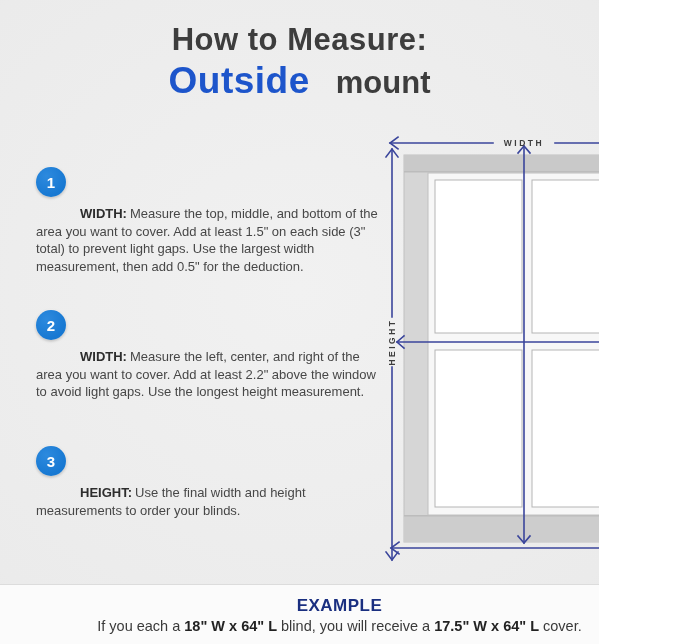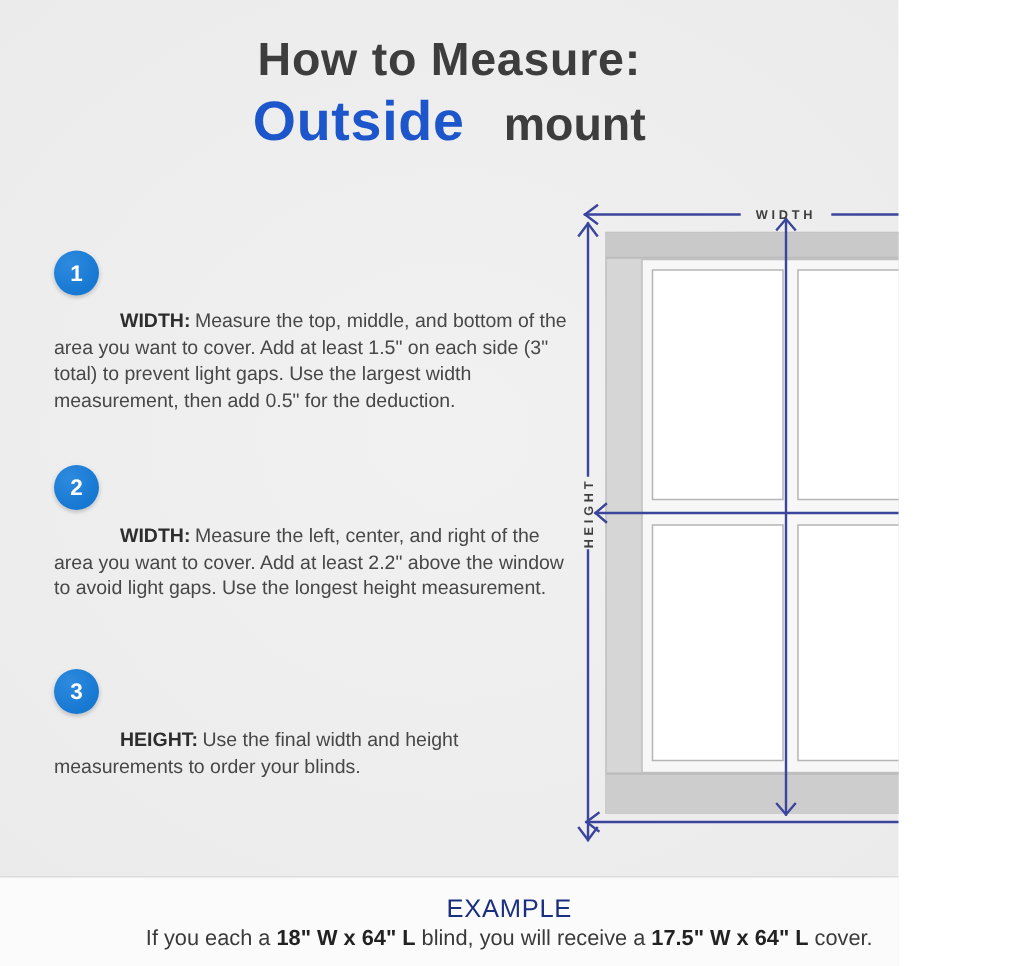--- a/index.html
+++ b/index.html
@@ -37,21 +37,21 @@
     color:#3d3d3d; white-space:nowrap;
   }
   .width-label  { left:141px; top:10px; transform:translate(-50%,-50%); }
   .height-label { left:9px; top:209px; transform:translate(-50%,-50%) rotate(-90deg); }
 
   
   .example {
     position:absolute; left:0; top:584px; width:679px; height:60px;
     background:#fbfbfb; border-top:1px solid #dcdcdc; text-align:center;
   }
-  .example-heading { margin-top:11px; font-size:17px; font-weight:400; letter-spacing:0.5px; color:var(--example-navy,#1a2f80); }
+  .example-heading { margin-top:11px; font-size:17px; font-weight:700; letter-spacing:0.5px; color:var(--example-navy,#1a2f80); }
   .example-line { margin-top:2px; font-size:14.5px; color:#3a3a3a; }
   .example-line b { color:#222; }
 </style>
 </head>
 <body>
 
 <div class="canvas">
 
   <div class="title">
     <div class="title-line1">How to Measure:</div>

